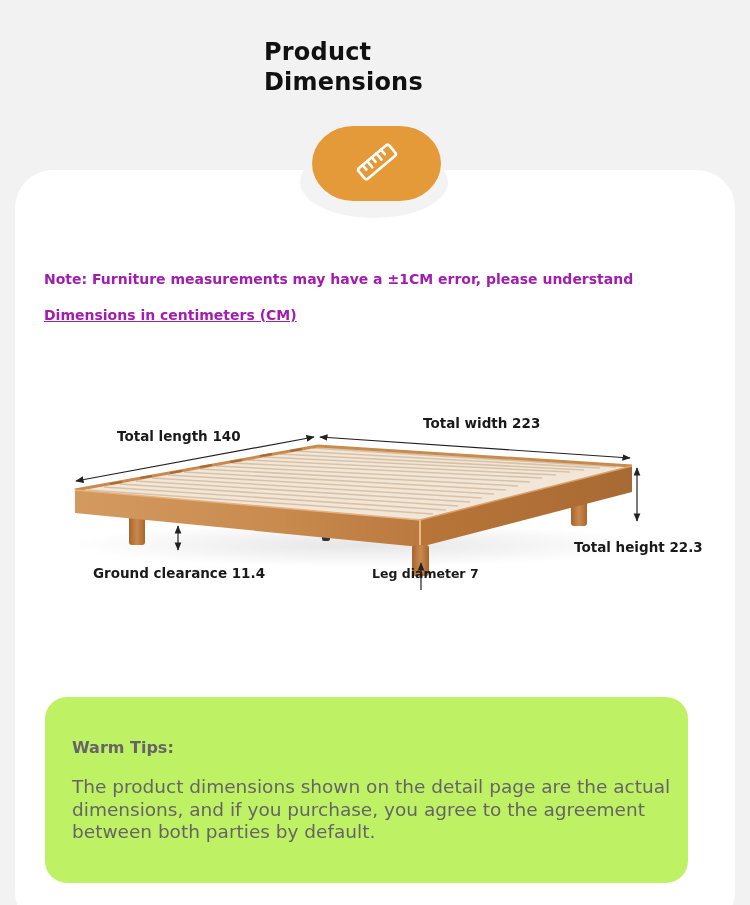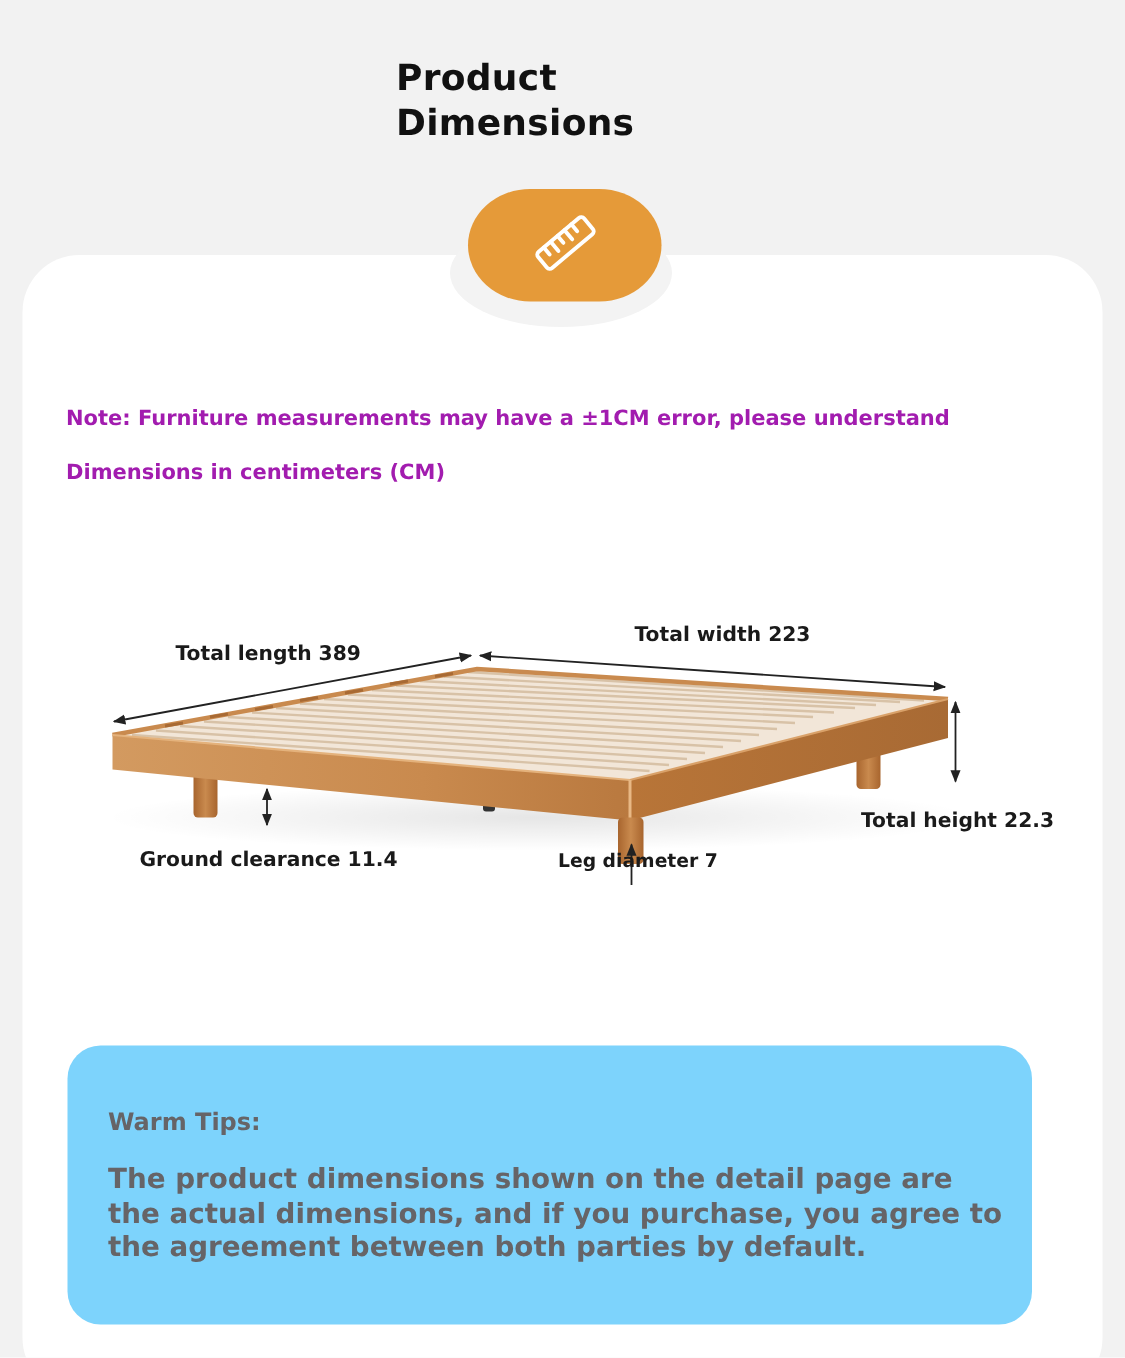--- a/index.html
+++ b/index.html
@@ -60,21 +60,21 @@
     }
     .note {
       position: absolute;
       left: 44px;
       font-size: 14px;
       font-weight: bold;
       color: #a21caf;
       z-index: 3;
     }
     .note.n1 { top: 271px; }
-    .note.n2 { top: 307px; }
+    .note.n2 { top: 307px; text-decoration: underline; }
     .diagram {
       position: absolute;
       left: 0;
       top: 0;
       width: 750px;
       height: 905px;
       z-index: 3;
       pointer-events: none;
     }
     .dim-label {
@@ -85,39 +85,39 @@
       z-index: 4;
       white-space: nowrap;
     }
     .tips {
       position: absolute;
       left: 45px;
       top: 697px;
       width: 643px;
       height: 186px;
       border-radius: 22px;
-      background: #7dd3fc;
+      background: #bef264;
       z-index: 3;
     }
     .tips-title {
       position: absolute;
       left: 27px;
       top: 41px;
       font-size: 16px;
       font-weight: bold;
       color: #666467;
     }
     .tips-body {
       position: absolute;
       left: 27px;
       top: 79px;
       width: 600px;
       font-size: 18.5px;
       line-height: 22.5px;
-      font-weight: bold;
+      font-weight: normal;
       color: #666467;
     }
   </style>
 </head>
 <body>
 
 <div class="title">Product Dimensions</div>
 
 <div class="card"></div>
 
@@ -211,21 +211,21 @@
 
   <rect x="412" y="545" width="17" height="31" rx="3" fill="url(#legGrad)"></rect>
 
   <line x1="76" y1="481" x2="314" y2="437" stroke="#222" stroke-width="1.2" marker-start="url(#arrow)" marker-end="url(#arrow)"></line>
   <line x1="320" y1="437" x2="630" y2="458" stroke="#222" stroke-width="1.2" marker-start="url(#arrow)" marker-end="url(#arrow)"></line>
   <line x1="637" y1="468" x2="637" y2="521" stroke="#222" stroke-width="1.2" marker-start="url(#arrow)" marker-end="url(#arrow)"></line>
   <line x1="178" y1="526" x2="178" y2="550" stroke="#222" stroke-width="1.2" marker-start="url(#arrow)" marker-end="url(#arrow)"></line>
   <line x1="421" y1="590" x2="421" y2="563" stroke="#222" stroke-width="1.2" marker-end="url(#arrow)"></line>
 </svg>
 
-<div class="dim-label" style="left:117px; top:428px;">Total length 389</div>
+<div class="dim-label" style="left:117px; top:428px;">Total length 140</div>
 <div class="dim-label" style="left:423px; top:415px;">Total width 223</div>
 <div class="dim-label" style="left:574px; top:539px;">Total height 22.3</div>
 <div class="dim-label" style="left:93px; top:565px;">Ground clearance 11.4</div>
 <div class="dim-label" style="left:372px; top:566px; font-size:12.5px;">Leg diameter 7</div>
 
 <div class="tips">
   <div class="tips-title">Warm Tips:</div>
   <div class="tips-body">The product dimensions shown on the detail page are the actual dimensions, and if you purchase, you agree to the agreement between both parties by default.</div>
 </div>
 

